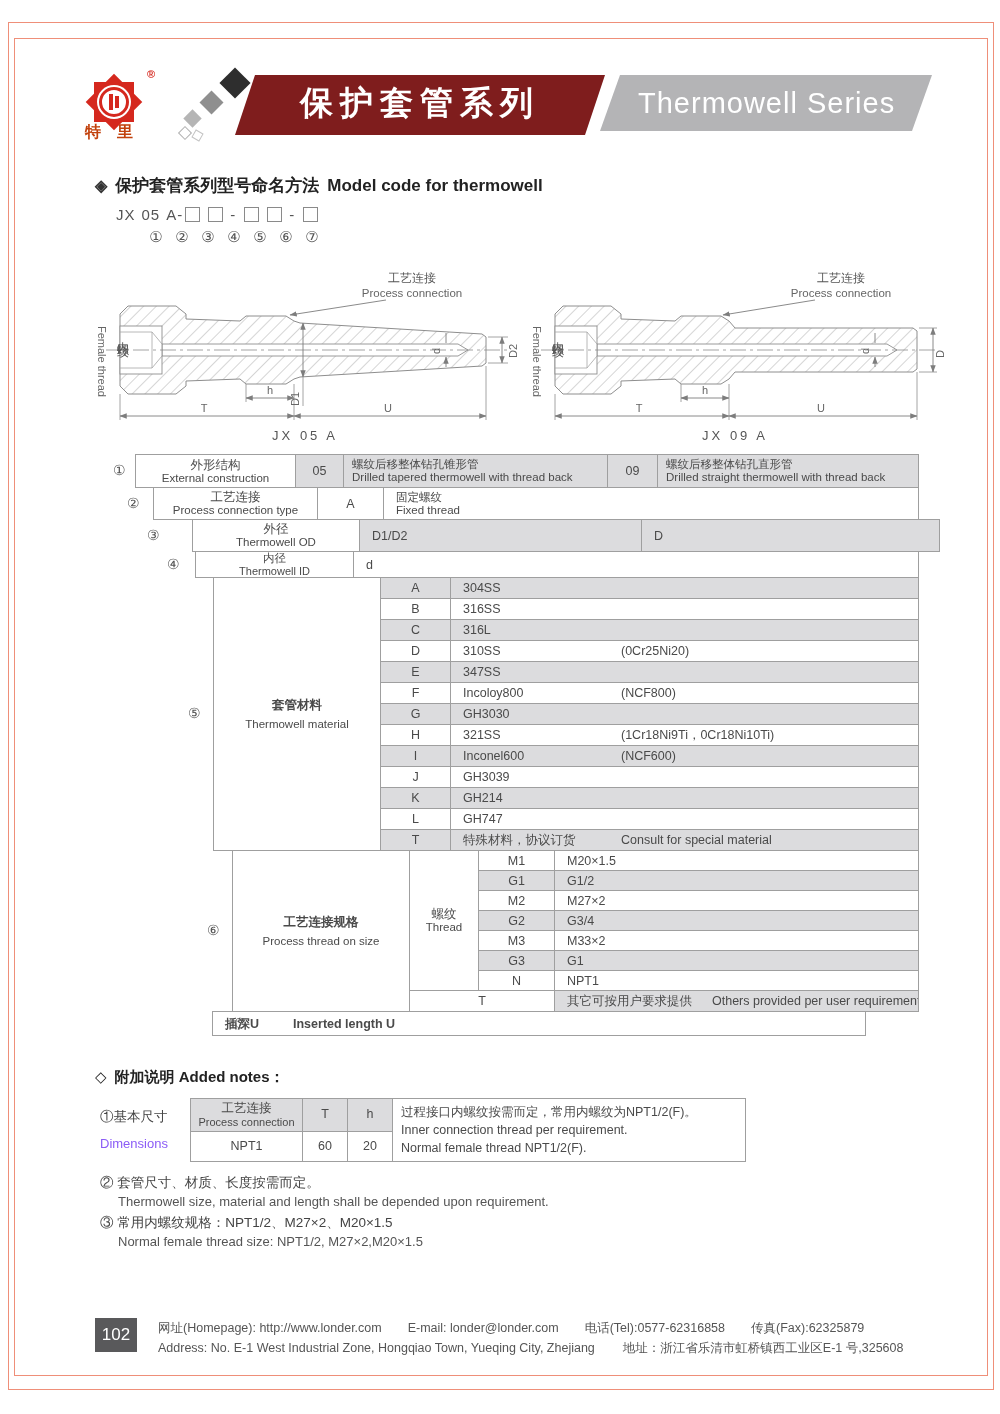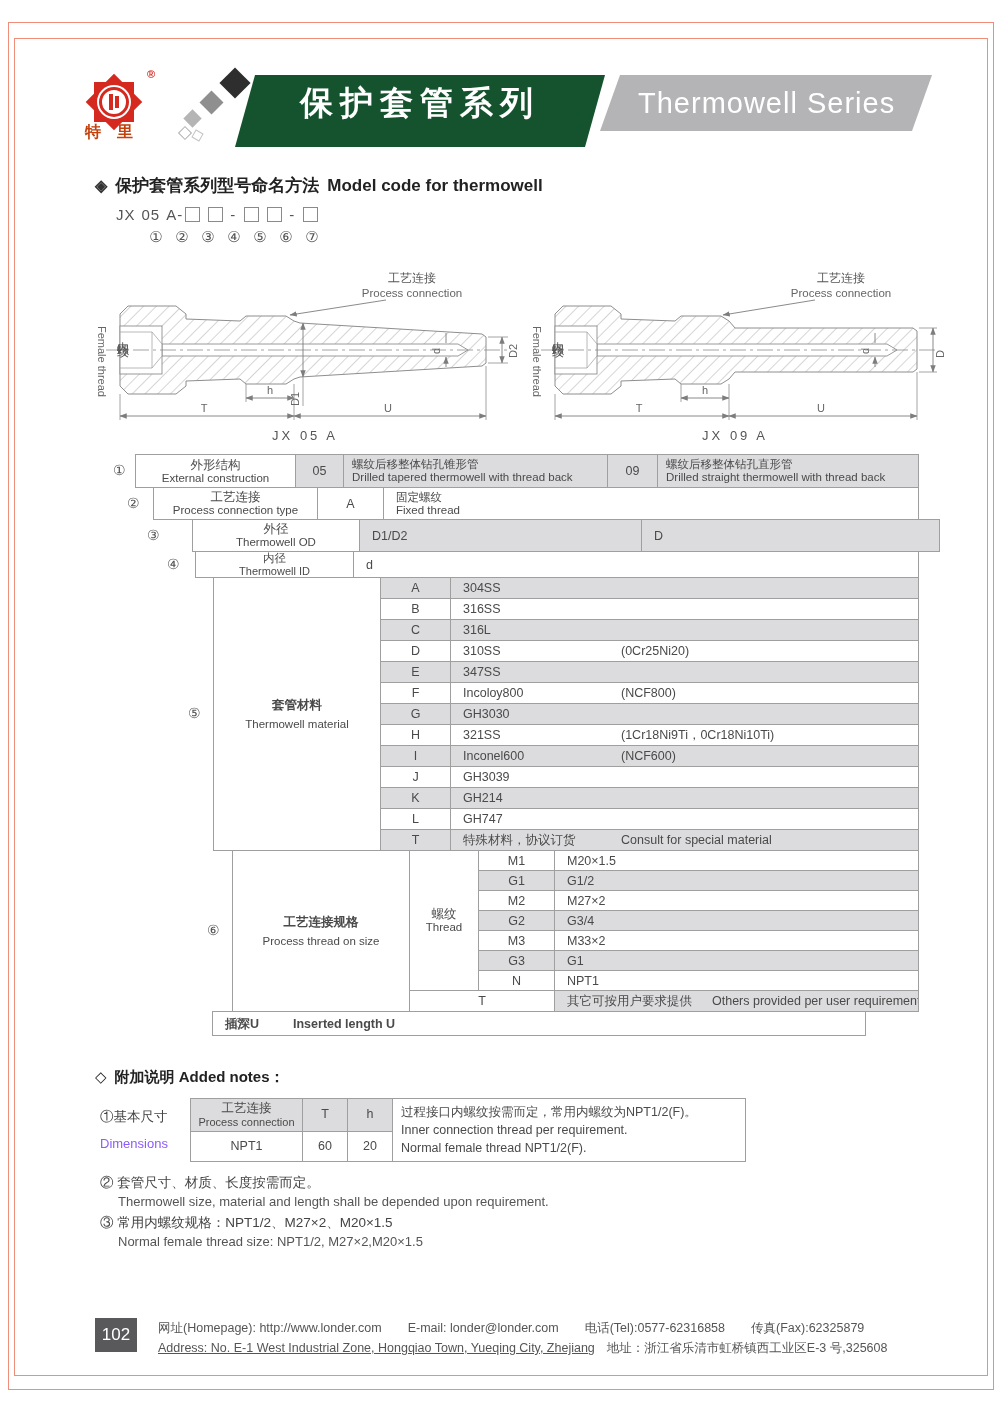--- a/index.html
+++ b/index.html
@@ -7,21 +7,21 @@
         font-family:"Liberation Sans",sans-serif;color:#333;}
   
   .frame-outer{position:absolute;left:8px;top:22px;width:984px;height:1366px;border:1px solid #ef8f79;pointer-events:none;}
   .frame-inner{position:absolute;left:14px;top:38px;width:972px;height:1336px;border:1px solid #ef8f79;pointer-events:none;}
 
   
   .logo{position:absolute;left:82px;top:70px;width:64px;height:64px;}
   .reg-mark{position:absolute;left:147px;top:68px;font-size:11px;color:#d5281e;font-weight:bold;}
   .brand{position:absolute;left:85px;top:122px;font-size:16px;font-weight:bold;color:#c2410c;letter-spacing:16px;}
   .dia{position:absolute;transform:rotate(45deg);}
-  .banner-red{position:absolute;left:235px;top:75px;width:370px;height:72px;background:#14532d;
+  .banner-red{position:absolute;left:235px;top:75px;width:370px;height:60px;background:#7f1d1d;
       clip-path:polygon(20px 0,100% 0,calc(100% - 20px) 100%,0 100%);
       text-align:center;line-height:56px;color:#fff;font-size:33px;font-weight:bold;letter-spacing:7px;}
   .banner-gray{position:absolute;left:600px;top:75px;width:332px;height:56px;background:#b4b4b6;
       clip-path:polygon(20px 0,100% 0,calc(100% - 20px) 100%,0 100%);
       line-height:56px;color:#fff;font-size:29px;padding-left:0;text-indent:38px;letter-spacing:1px;}
 
   
   .sec-title{position:absolute;left:95px;top:174px;font-size:17px;font-weight:bold;color:#222;}
   .sec-title .dmd{margin-right:8px;font-size:16px;color:#333;}
   .sec-title .en{margin-left:8px;}
@@ -447,15 +447,15 @@
   <div class="note-cn" style="left:100px;top:1174px;">② 套管尺寸、材质、长度按需而定。</div>
   <div class="note-en" style="left:118px;top:1194px;">Thermowell size, material and length shall be depended upon requirement.</div>
   <div class="note-cn" style="left:100px;top:1214px;text-align:center;">③ 常用内螺纹规格：NPT1/2、M27×2、M20×1.5</div>
   <div class="note-en" style="left:118px;top:1234px;">Normal female thread size: NPT1/2, M27×2,M20×1.5</div>
 
   <div class="page-box">102</div>
   <div class="foot-line" style="top:1320px;">
     <span>网址(Homepage): http://www.londer.com</span><span>E-mail: londer@londer.com</span><span>电话(Tel):0577-62316858</span><span>传真(Fax):62325879</span>
   </div>
   <div class="foot-line" style="top:1340px;">
-    <span style="margin-right:12px;text-decoration:underline;">Address: No. E-1 West Industrial Zone, Hongqiao Town, Yueqing City, Zhejiang</span><span>地址：浙江省乐清市虹桥镇西工业区E-3 号,325608</span>
+    <span style="margin-right:28px;">Address: No. E-1 West Industrial Zone, Hongqiao Town, Yueqing City, Zhejiang</span><span>地址：浙江省乐清市虹桥镇西工业区E-1 号,325608</span>
   </div>
 </div>
 
 </body></html>

